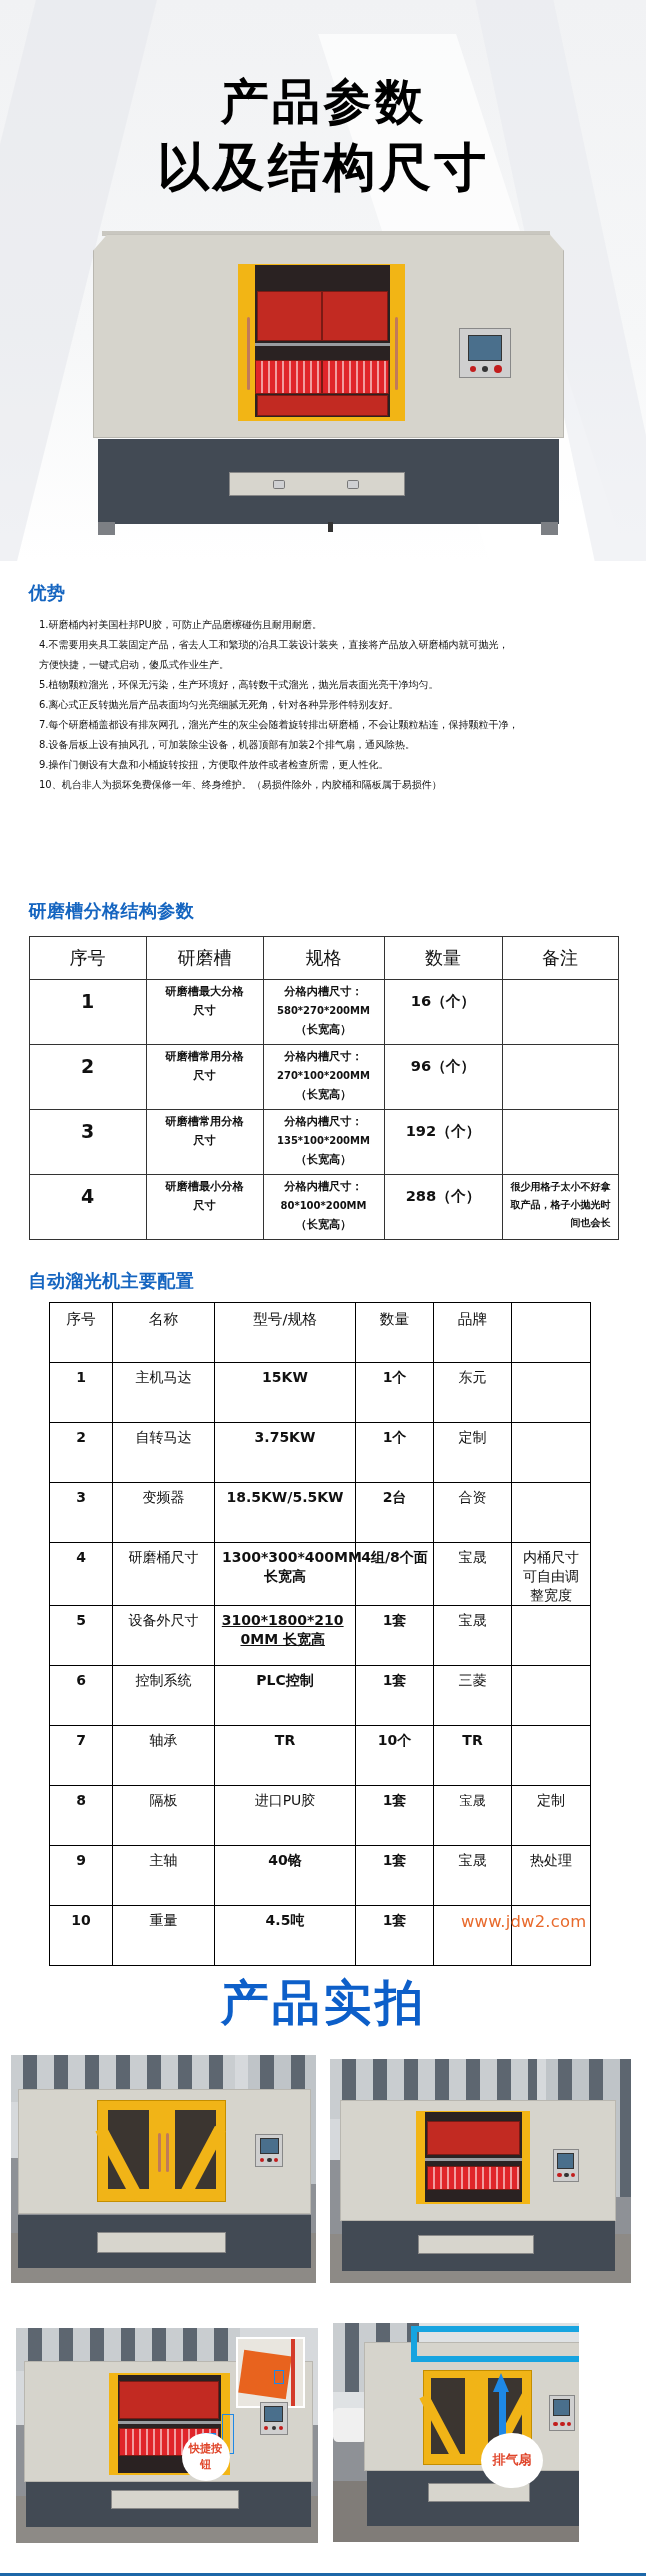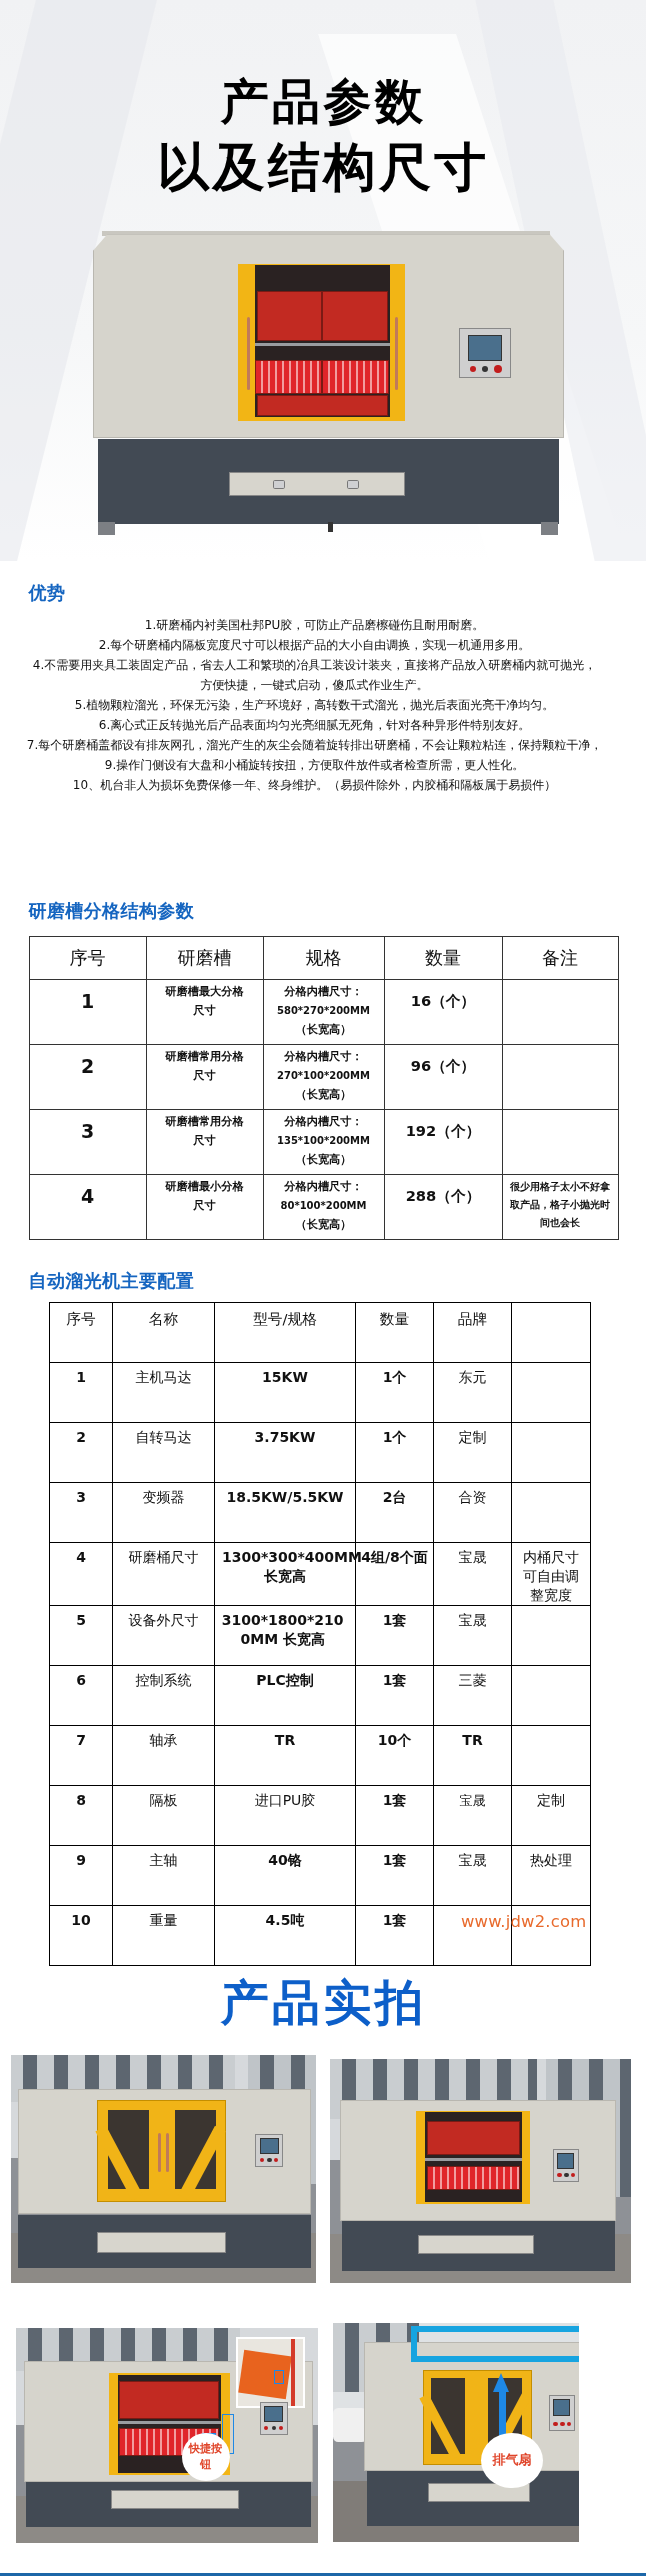--- a/index.html
+++ b/index.html
@@ -37,21 +37,21 @@
   .m-btn.blk { background: #333; }
   .m-door { position: absolute; background: #f1b417; border: 0.9px solid #c48e00; }
   .m-window { position: absolute; background: #3b3530; }
   .m-stripe { position: absolute; background: #f1b417; }
   .m-pull { position: absolute; width: 2.6px; background: #c07a5a; border-radius: 1.7px; }
 
   
   .sec-head { position: absolute; left: 28.5px; font-weight: 900; color: #1565c0; font-size: 18px; letter-spacing: 0.4px; }
 
   
-  .adv { position: absolute; left: 17px; width: 595px; font-size: 12px; line-height: 20px; color: #111; text-align: center; }
+  .adv { position: absolute; left: 39px; width: 595px; font-size: 10px; line-height: 20px; color: #111; }
   .adv div { white-space: nowrap; }
 
   
   table { border-collapse: collapse; position: absolute; table-layout: fixed; }
   .t1 { left: 28.5px; top: 936px; width: 590px; }
   .t1 td, .t1 th { border: 1.3px solid #333; text-align: center; vertical-align: top; color: #111; }
   .t1 th { height: 43px; font-weight: 500; font-size: 18px; vertical-align: middle; }
   .t1 td { height: 65px; }
   .t1 .idx { font-size: 19px; font-weight: 700; padding-top: 10.3px; }
   .t1 .name { font-size: 11.2px; font-weight: 700; line-height: 19px; padding-top: 1.7px; }
@@ -120,26 +120,26 @@
     </div>
     <div class="m-leg" style="left:5.2px; top:291px; width:17px; height:13px;"></div>
     <div class="m-leg" style="left:448px; top:291px; width:17px; height:13px;"></div>
     <div class="m-leg" style="left:235px; top:291px; width:5.2px; height:10.3px; background:#333;"></div>
   </div>
 </section>
 
 <h2 class="sec-head" style="top:581px;font-family:Liberation Mono, monospace;">优势</h2>
 <div class="adv" style="top:615px;">
   <div>1.研磨桶内衬美国杜邦PU胶，可防止产品磨檫碰伤且耐用耐磨。</div>
-  <div>2.每个研磨桶内隔板宽度尺寸可以根据产品的大小自由调换，实现一机通用多用。</div>
   <div>4.不需要用夹具工装固定产品，省去人工和繁琐的冶具工装设计装夹，直接将产品放入研磨桶内就可抛光，</div>
   <div>方便快捷，一键式启动，傻瓜式作业生产。</div>
   <div>5.植物颗粒溜光，环保无污染，生产环境好，高转数干式溜光，抛光后表面光亮干净均匀。</div>
   <div>6.离心式正反转抛光后产品表面均匀光亮细腻无死角，针对各种异形件特别友好。</div>
   <div>7.每个研磨桶盖都设有排灰网孔，溜光产生的灰尘会随着旋转排出研磨桶，不会让颗粒粘连，保持颗粒干净，</div>
+  <div>8.设备后板上设有抽风孔，可加装除尘设备，机器顶部有加装2个排气扇，通风除热。</div>
   <div>9.操作门侧设有大盘和小桶旋转按扭，方便取件放件或者检查所需，更人性化。</div>
   <div>10、机台非人为损坏免费保修一年、终身维护。（易损件除外，内胶桶和隔板属于易损件）</div>
 </div>
 
 <h2 class="sec-head" style="top:899px;">研磨槽分格结构参数</h2>
 <table class="t1">
   <colgroup>
       <col style="width:117px">
       <col style="width:117px">
       <col style="width:121px">
@@ -189,21 +189,21 @@
   </tr>
   <tr>
     <td class="idx">4</td>
     <td class="name" style="padding-left:15.5px;padding-right:15.5px;margin-left:40px;">研磨槽最小分格尺寸</td>
     <td class="spec">
           <div>分格内槽尺寸：</div>
           <div class="dim">80*100*200MM</div>
           <div>（长宽高）</div>
         </td>
     <td class="qty">288（个）</td>
-    <td class="note" style="padding-left:7px;padding-right:7px;">很少用格子太小不好拿取产品，格子小抛光时间也会长</td>
+    <td class="note" style="padding-left:7px;padding-right:7px;text-align:right;">很少用格子太小不好拿取产品，格子小抛光时间也会长</td>
   </tr>
 </tbody>
   </table>
 
 <h2 class="sec-head" style="top:1269px;">自动溜光机主要配置</h2>
 <table class="t2">
   <colgroup>
       <col style="width:63px">
       <col style="width:102px">
       <col style="width:141px">
@@ -248,21 +248,21 @@
     <td class="b">4</td>
     <td>研磨桶尺寸</td>
     <td class="b" style="padding-left:7px;padding-right:7px;">1300*300*400MM 长宽高</td>
     <td class="b" style="padding-left:5.2px;padding-right:5.2px;">4组/8个面</td>
     <td>宝晟</td>
     <td style="padding-left:8.6px;padding-right:8.6px;">内桶尺寸可自由调整宽度</td>
   </tr>
   <tr>
     <td class="b">5</td>
     <td>设备外尺寸</td>
-    <td class="b" style="padding-left:3.4px;padding-right:8px;word-break:break-all;">3100*1800*2100MM 长宽高</td>
+    <td class="b" style="padding-left:3.4px;padding-right:8px;word-break:break-all;text-decoration:underline;">3100*1800*2100MM 长宽高</td>
     <td class="b">1套</td>
     <td>宝晟</td>
     <td></td>
   </tr>
   <tr>
     <td class="b">6</td>
     <td>控制系统</td>
     <td class="b">PLC控制</td>
     <td class="b">1套</td>
     <td>三菱</td>

